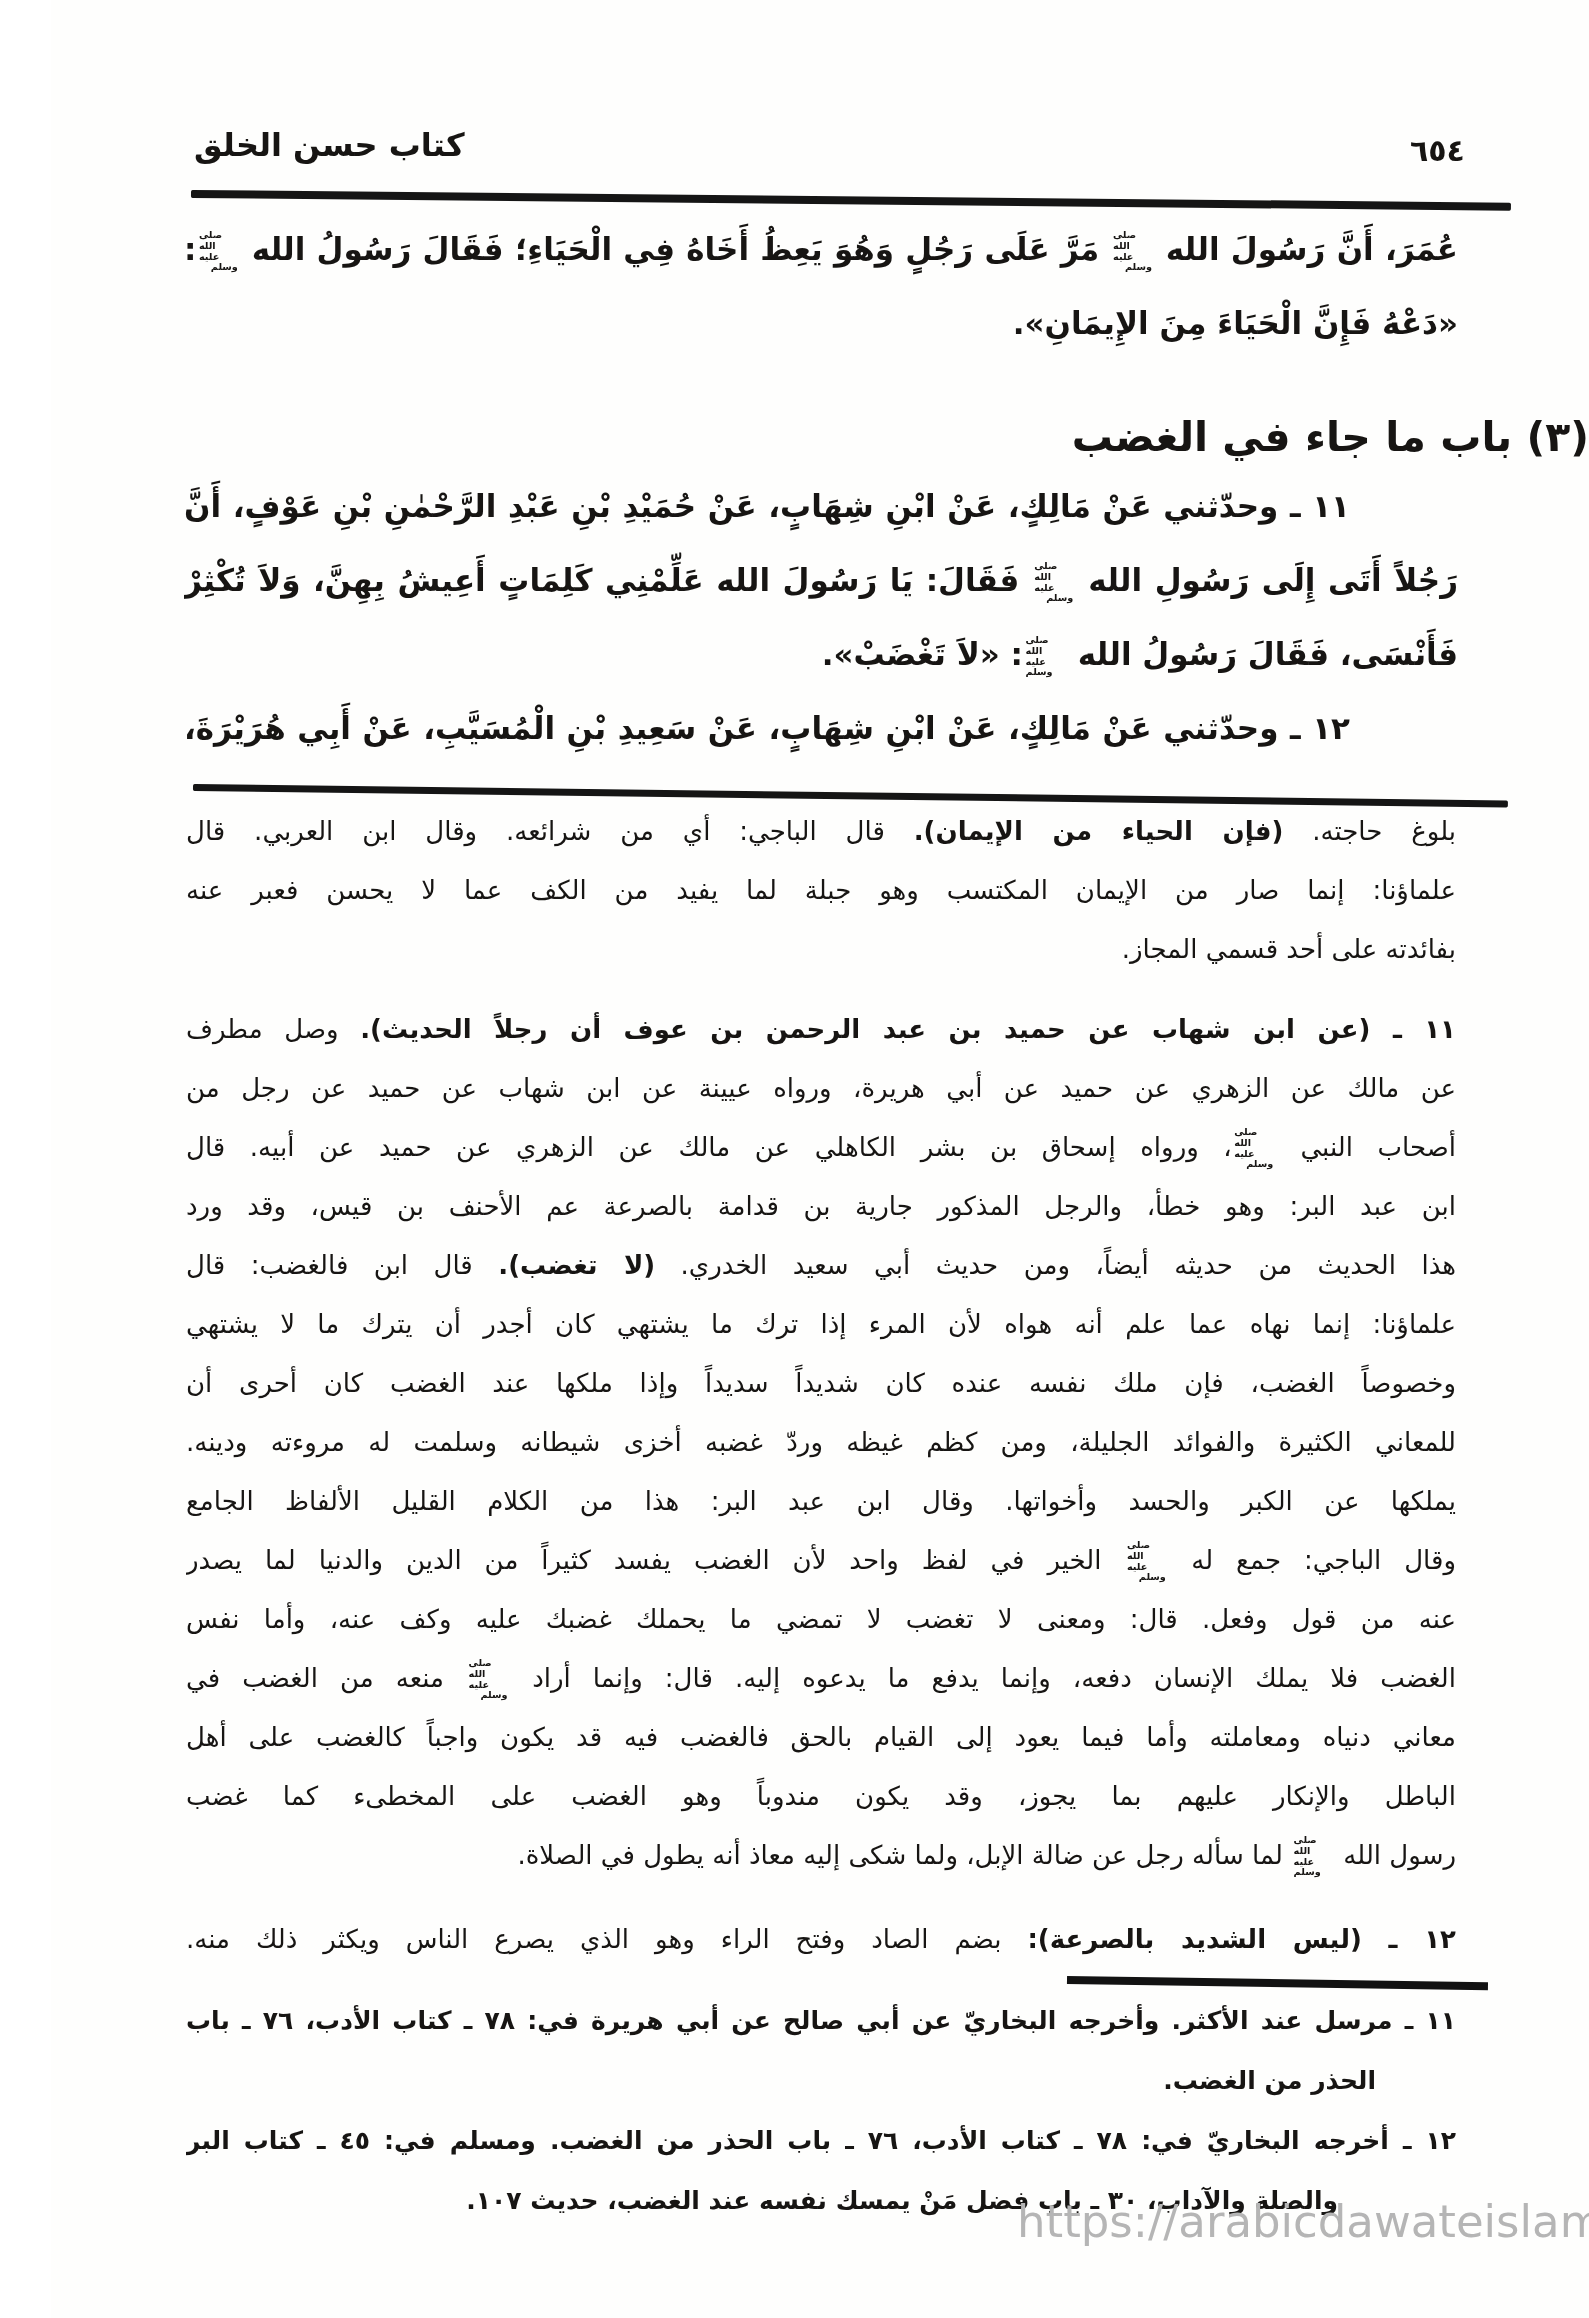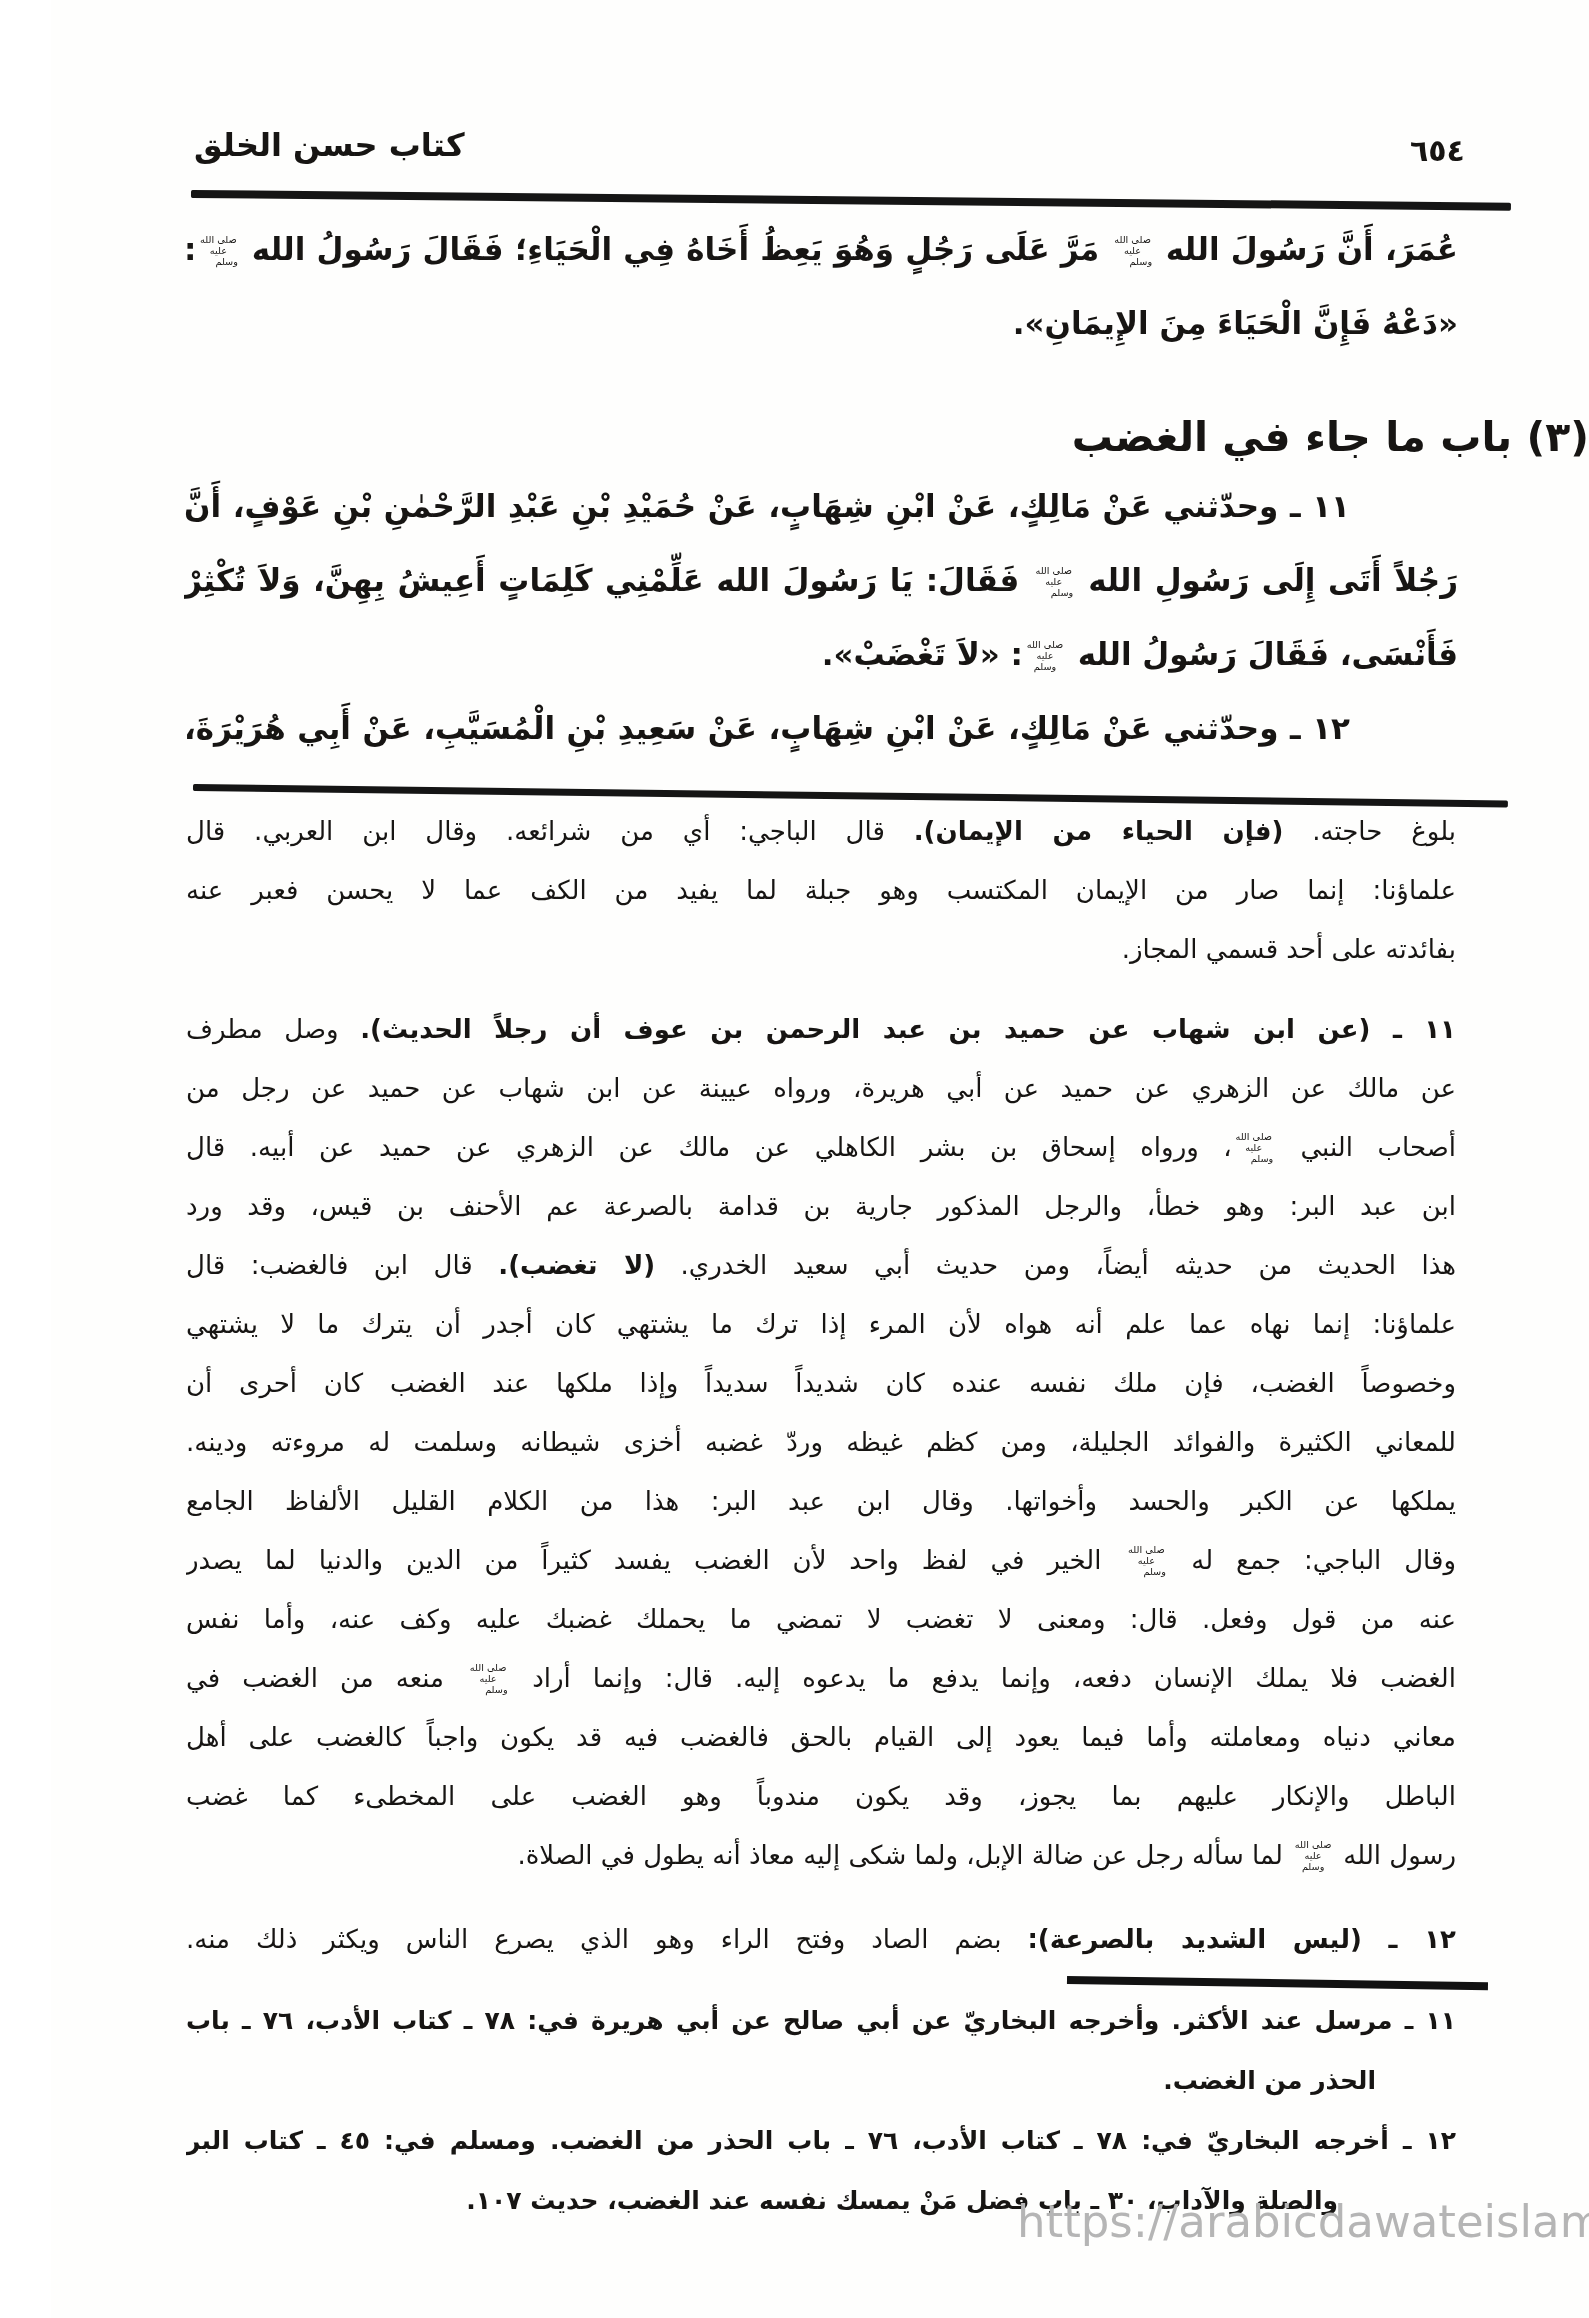--- a/index.html
+++ b/index.html
@@ -58,22 +58,22 @@
   }
   .footnotes {
     position: absolute; left: 135px; right: 133px; top: 1991px;
     font-size: 25px; font-weight: 700;
   }
   .footnotes .tline { height: 60px; line-height: 60px; overflow: hidden; }
   .tline.j { text-align: justify; text-align-last: justify; }
   .b { font-weight: 700; }
   .saw {
     display: inline-block; width: 39px;
-    font-size: 9.7px; line-height: 1.12; text-align: center;
-    vertical-align: middle; font-weight: 400;
+    font-size: 9.7px; line-height: 1.12; text-align: left;
+    vertical-align: middle; font-weight: 700;
     margin: 0 2.5px; white-space: normal;
   }
   .watermark {
     position: absolute; left: 966px; top: 2195px;
     font-size: 45px; color: #b5b5b5; direction: ltr;
     font-weight: 400; white-space: nowrap;
   }
 </style>
 </head>
 <body>

